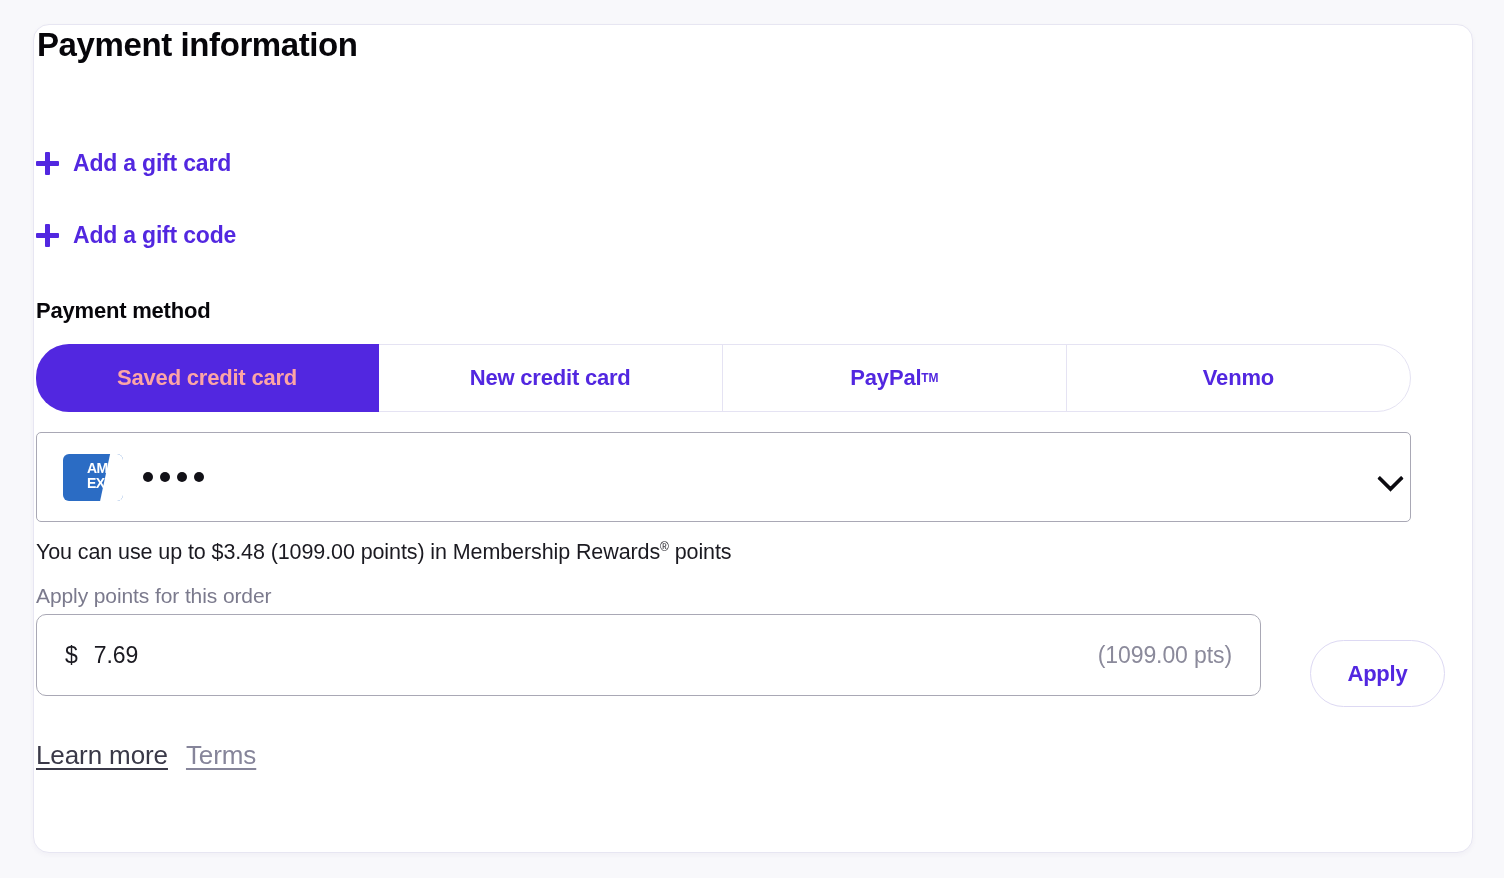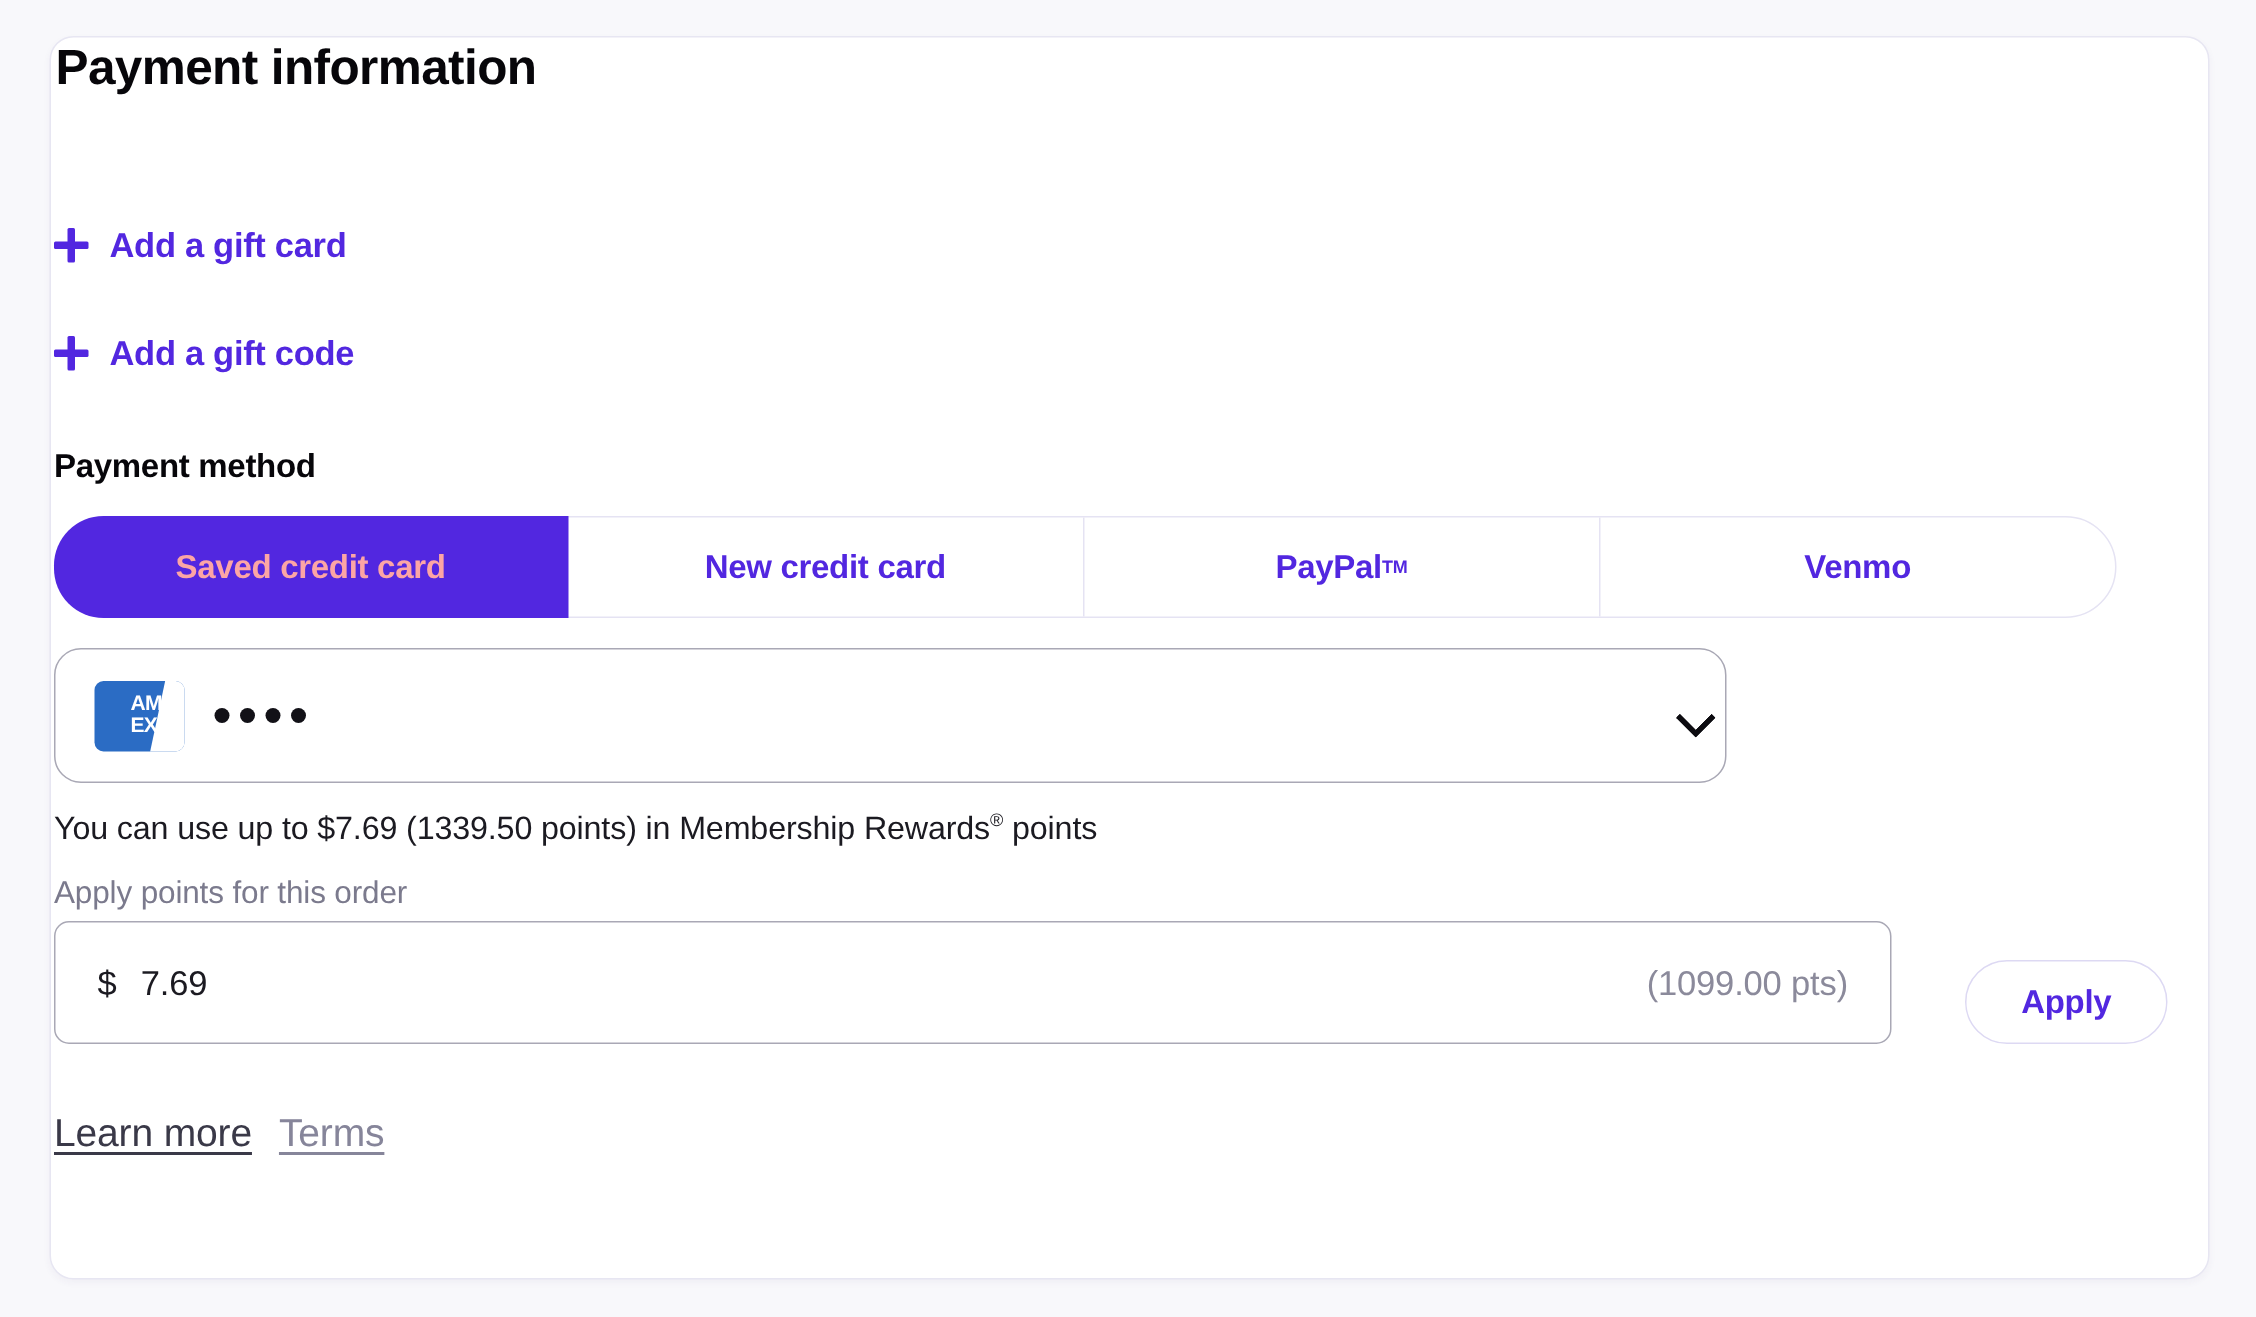--- a/index.html
+++ b/index.html
@@ -113,23 +113,23 @@
   .tab sup {
     font-size: 12px;
     vertical-align: super;
     line-height: 0;
   }
 
   
   .card-select {
     position: absolute;
     left: 36px; top: 432px;
-    width: 1115px; height: 90px;
+    width: 1375px; height: 90px;
     border: 1.5px solid #a9a8b5;
-    border-radius: 18px;
+    border-radius: 5px;
     background: #fff;
     display: flex;
     align-items: center;
     padding: 0 8px 0 26px;
     cursor: pointer;
   }
   .amex-logo {
     position: relative;
     width: 60px; height: 47px;
     background: #2b6cc4;
@@ -231,21 +231,21 @@
   .amount-points {
     margin-left: auto;
     font-size: 23px;
     color: #8b8a9b;
     letter-spacing: -0.1px;
   }
 
   .apply-button {
     position: absolute;
     left: 1310px; top: 640px;
-    width: 135px; height: 56px;
+    width: 135px; height: 67px;
     border: 1.5px solid #ddd9f3;
     border-radius: 34px;
     background: #ffffff;
     color: #5227e0;
     font-size: 22px;
     font-weight: 700;
     letter-spacing: -0.2px;
     display: flex;
     align-items: center;
     justify-content: center;
@@ -318,21 +318,21 @@
     </span>
     <span class="mask-dots">
       <i></i>
       <i></i>
       <i></i>
       <i></i>
     </span>
     <span class="chevron-down"></span>
   </div>
 
-  <div class="rewards-note"><span>You can use up to $7.69 (1339.50 points) in Membership Rewards</span><sup>®</sup><span> points</span></div>
+  <div class="rewards-note"><span>You can use up to $3.48 (1099.00 points) in Membership Rewards</span><sup>®</sup><span> points</span></div>
 
   <div class="field-label">Apply points for this order</div>
 
   <div class="amount-field">
     <span class="amount-prefix">$</span>
     <span class="amount-value">7.69</span>
     <span class="amount-points">(1099.00 pts)</span>
   </div>
 
   <div class="apply-button">

